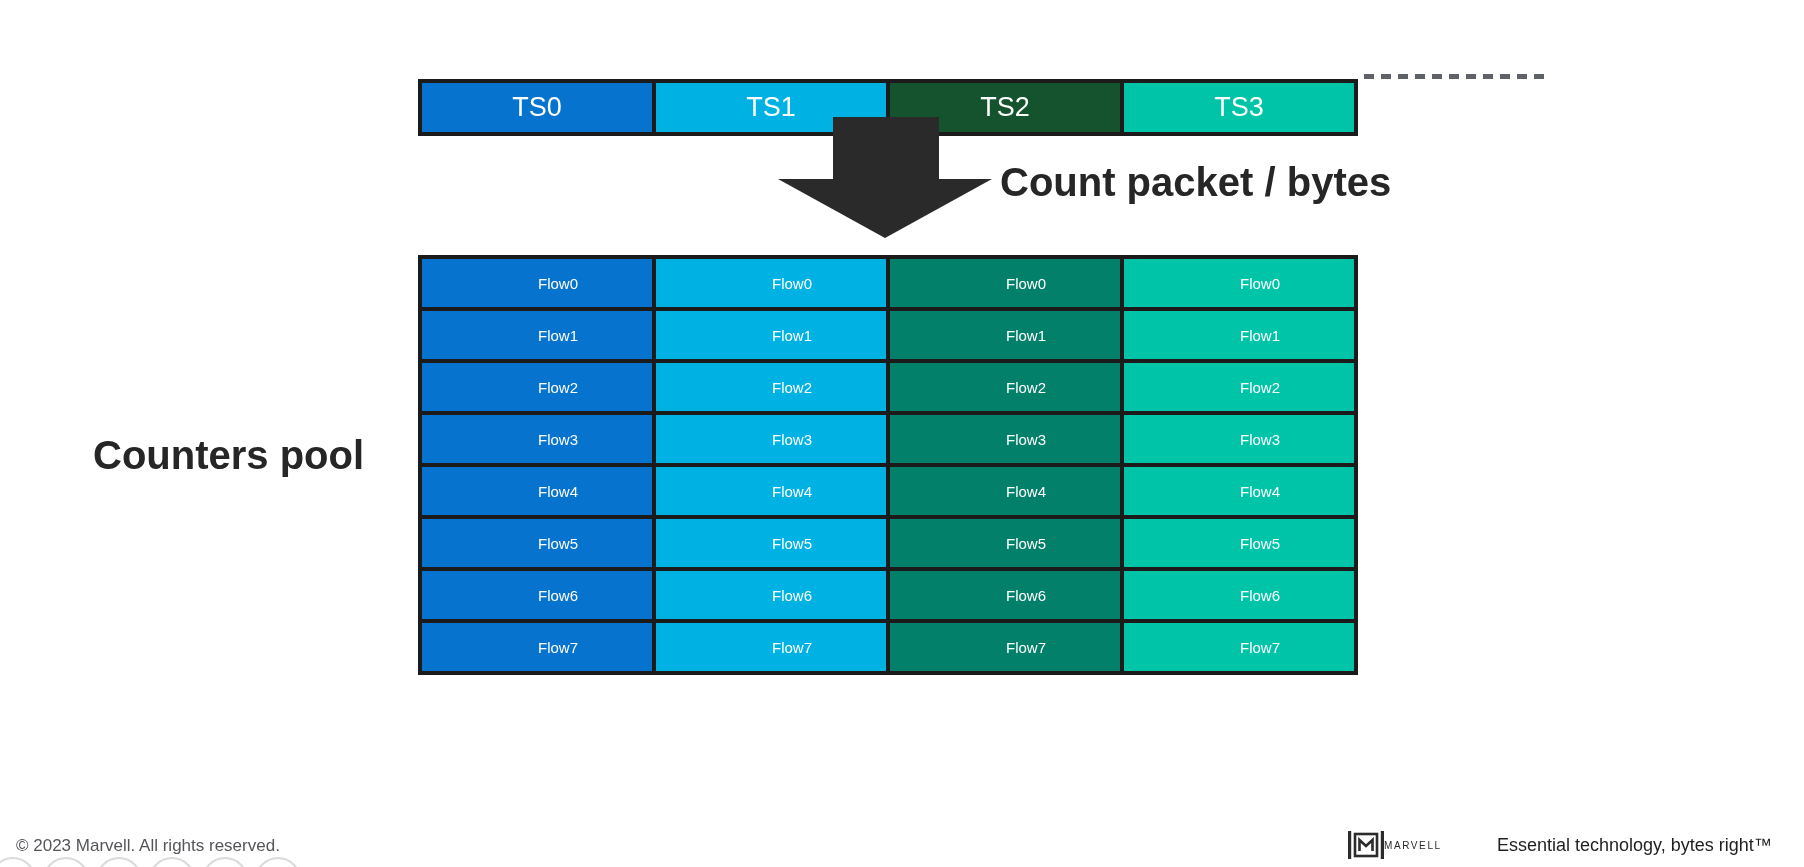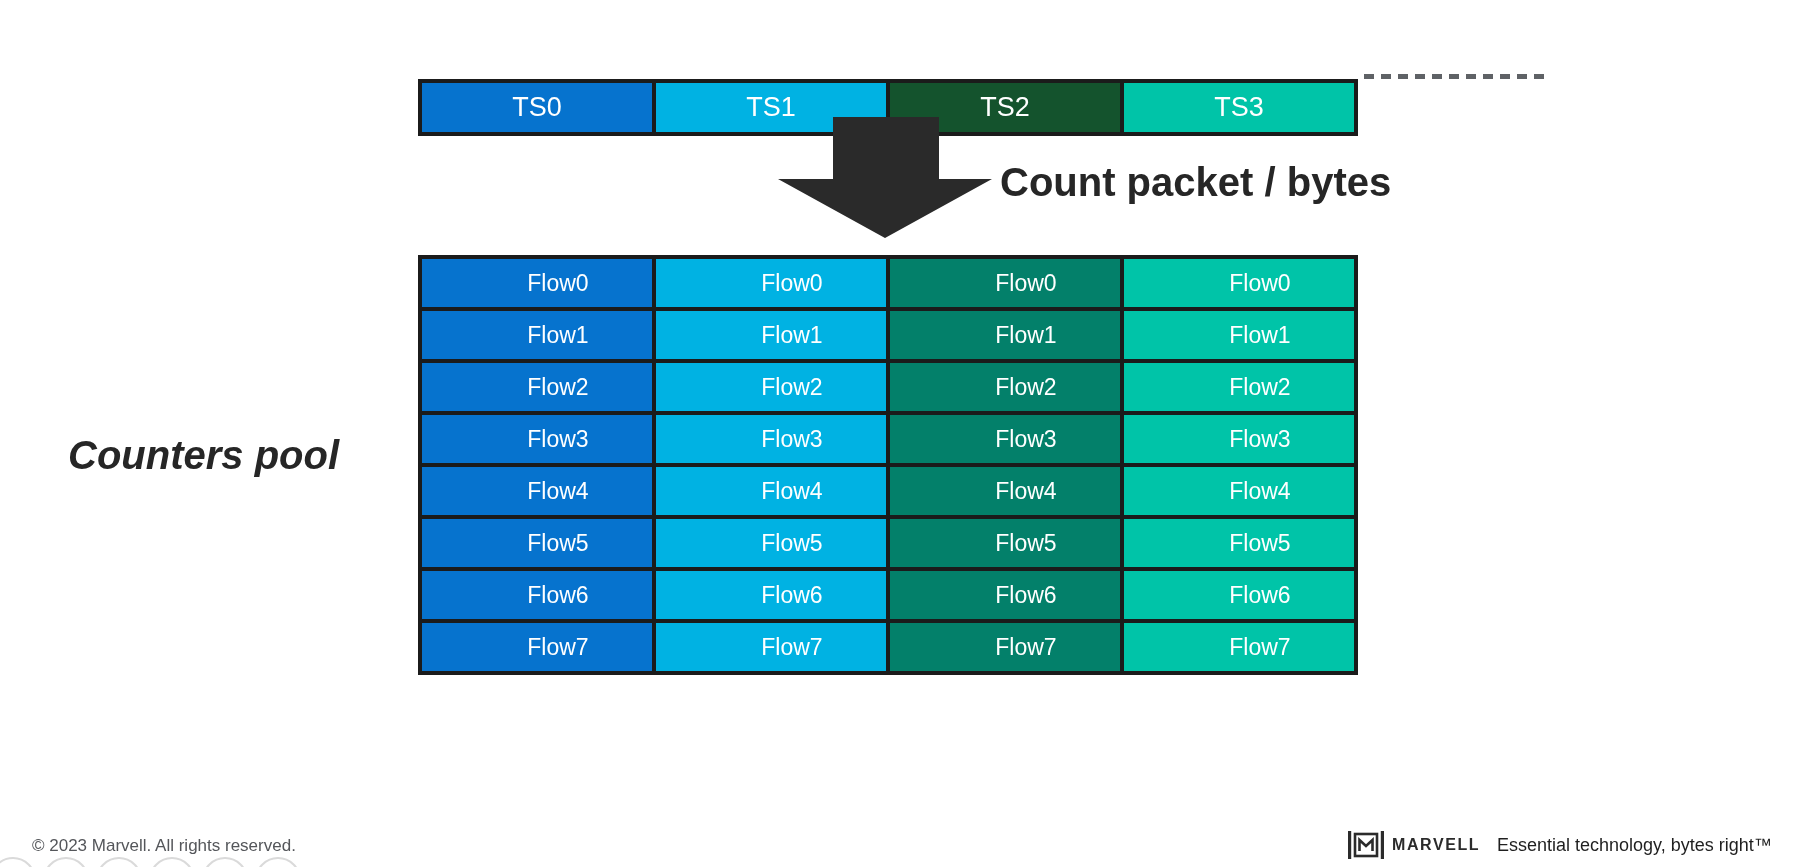--- a/index.html
+++ b/index.html
@@ -53,70 +53,68 @@
   .arrow-label {
     position: absolute;
     left: 1000px; top: 160px;
     font-size: 40px;
     font-weight: bold;
     color: #262626;
     white-space: nowrap;
   }
   .pool-label {
     position: absolute;
-    left: 68px; top: 433px;
+    left: 93px; top: 433px;
     font-size: 40px;
     font-weight: bold;
     color: #262626;
     white-space: nowrap;
-    font-style: italic;
   }
 
   
   .flow-grid {
     position: absolute;
     left: 418px; top: 255px;
     width: 940px;
     background: #1b1b1b;
     border: 4px solid #1b1b1b;
     box-sizing: border-box;
     display: grid;
     grid-template-columns: repeat(4, 1fr);
     grid-auto-rows: 48px;
     gap: 4px;
   }
   .flow-cell {
     display: flex;
     align-items: center;
     justify-content: center;
     color: #ffffff;
-    font-size: 23px;
+    font-size: 15px;
     padding-left: 42px;
   }
 
   
   .copyright {
     position: absolute;
-    left: 32px; top: 836px;
+    left: 16px; top: 836px;
     font-size: 17px;
     color: #54565a;
   }
   .brand-group {
     position: absolute;
     left: 1348px; top: 830px;
     display: flex;
     align-items: center;
   }
   .brand-mark { width: 36px; height: 30px; }
   .brand-name {
-    margin-left: 8px;
-    font-size: 16px;
+    margin-left: 0;
+    font-size: 10px;
     letter-spacing: 1.6px;
     color: #2b2b2b;
-    font-weight: bold;
   }
   .tagline {
     position: absolute;
     left: 1497px; top: 835px;
     font-size: 18px;
     color: #1f1f1f;
     white-space: nowrap;
   }
 
   

